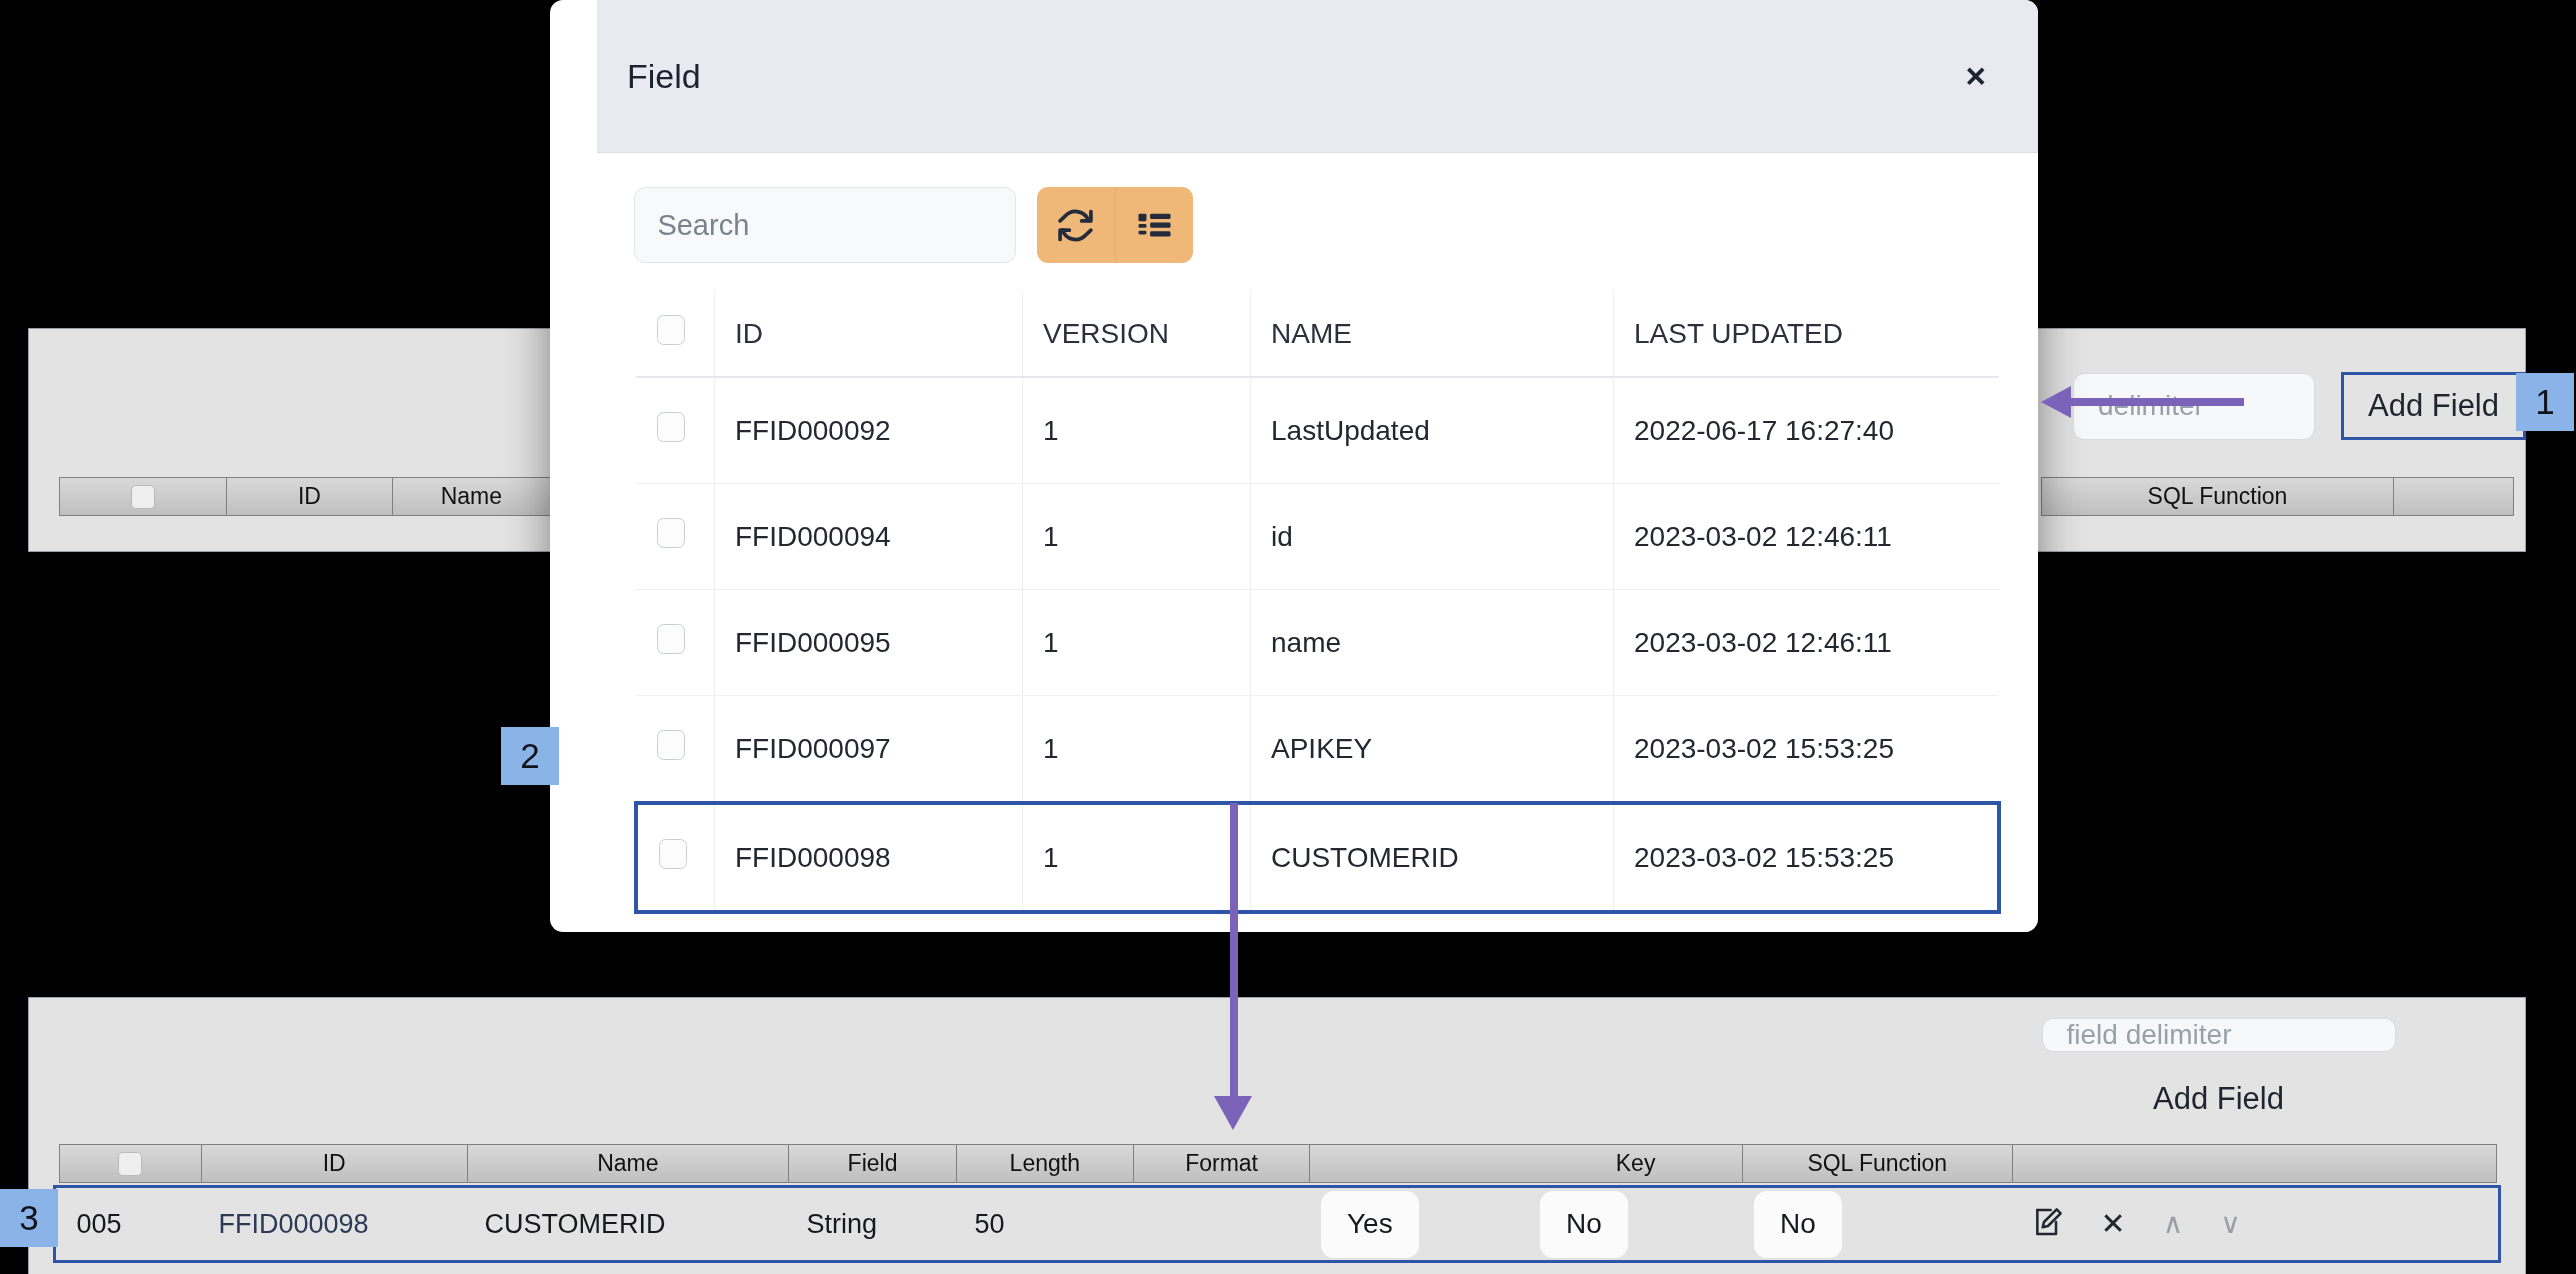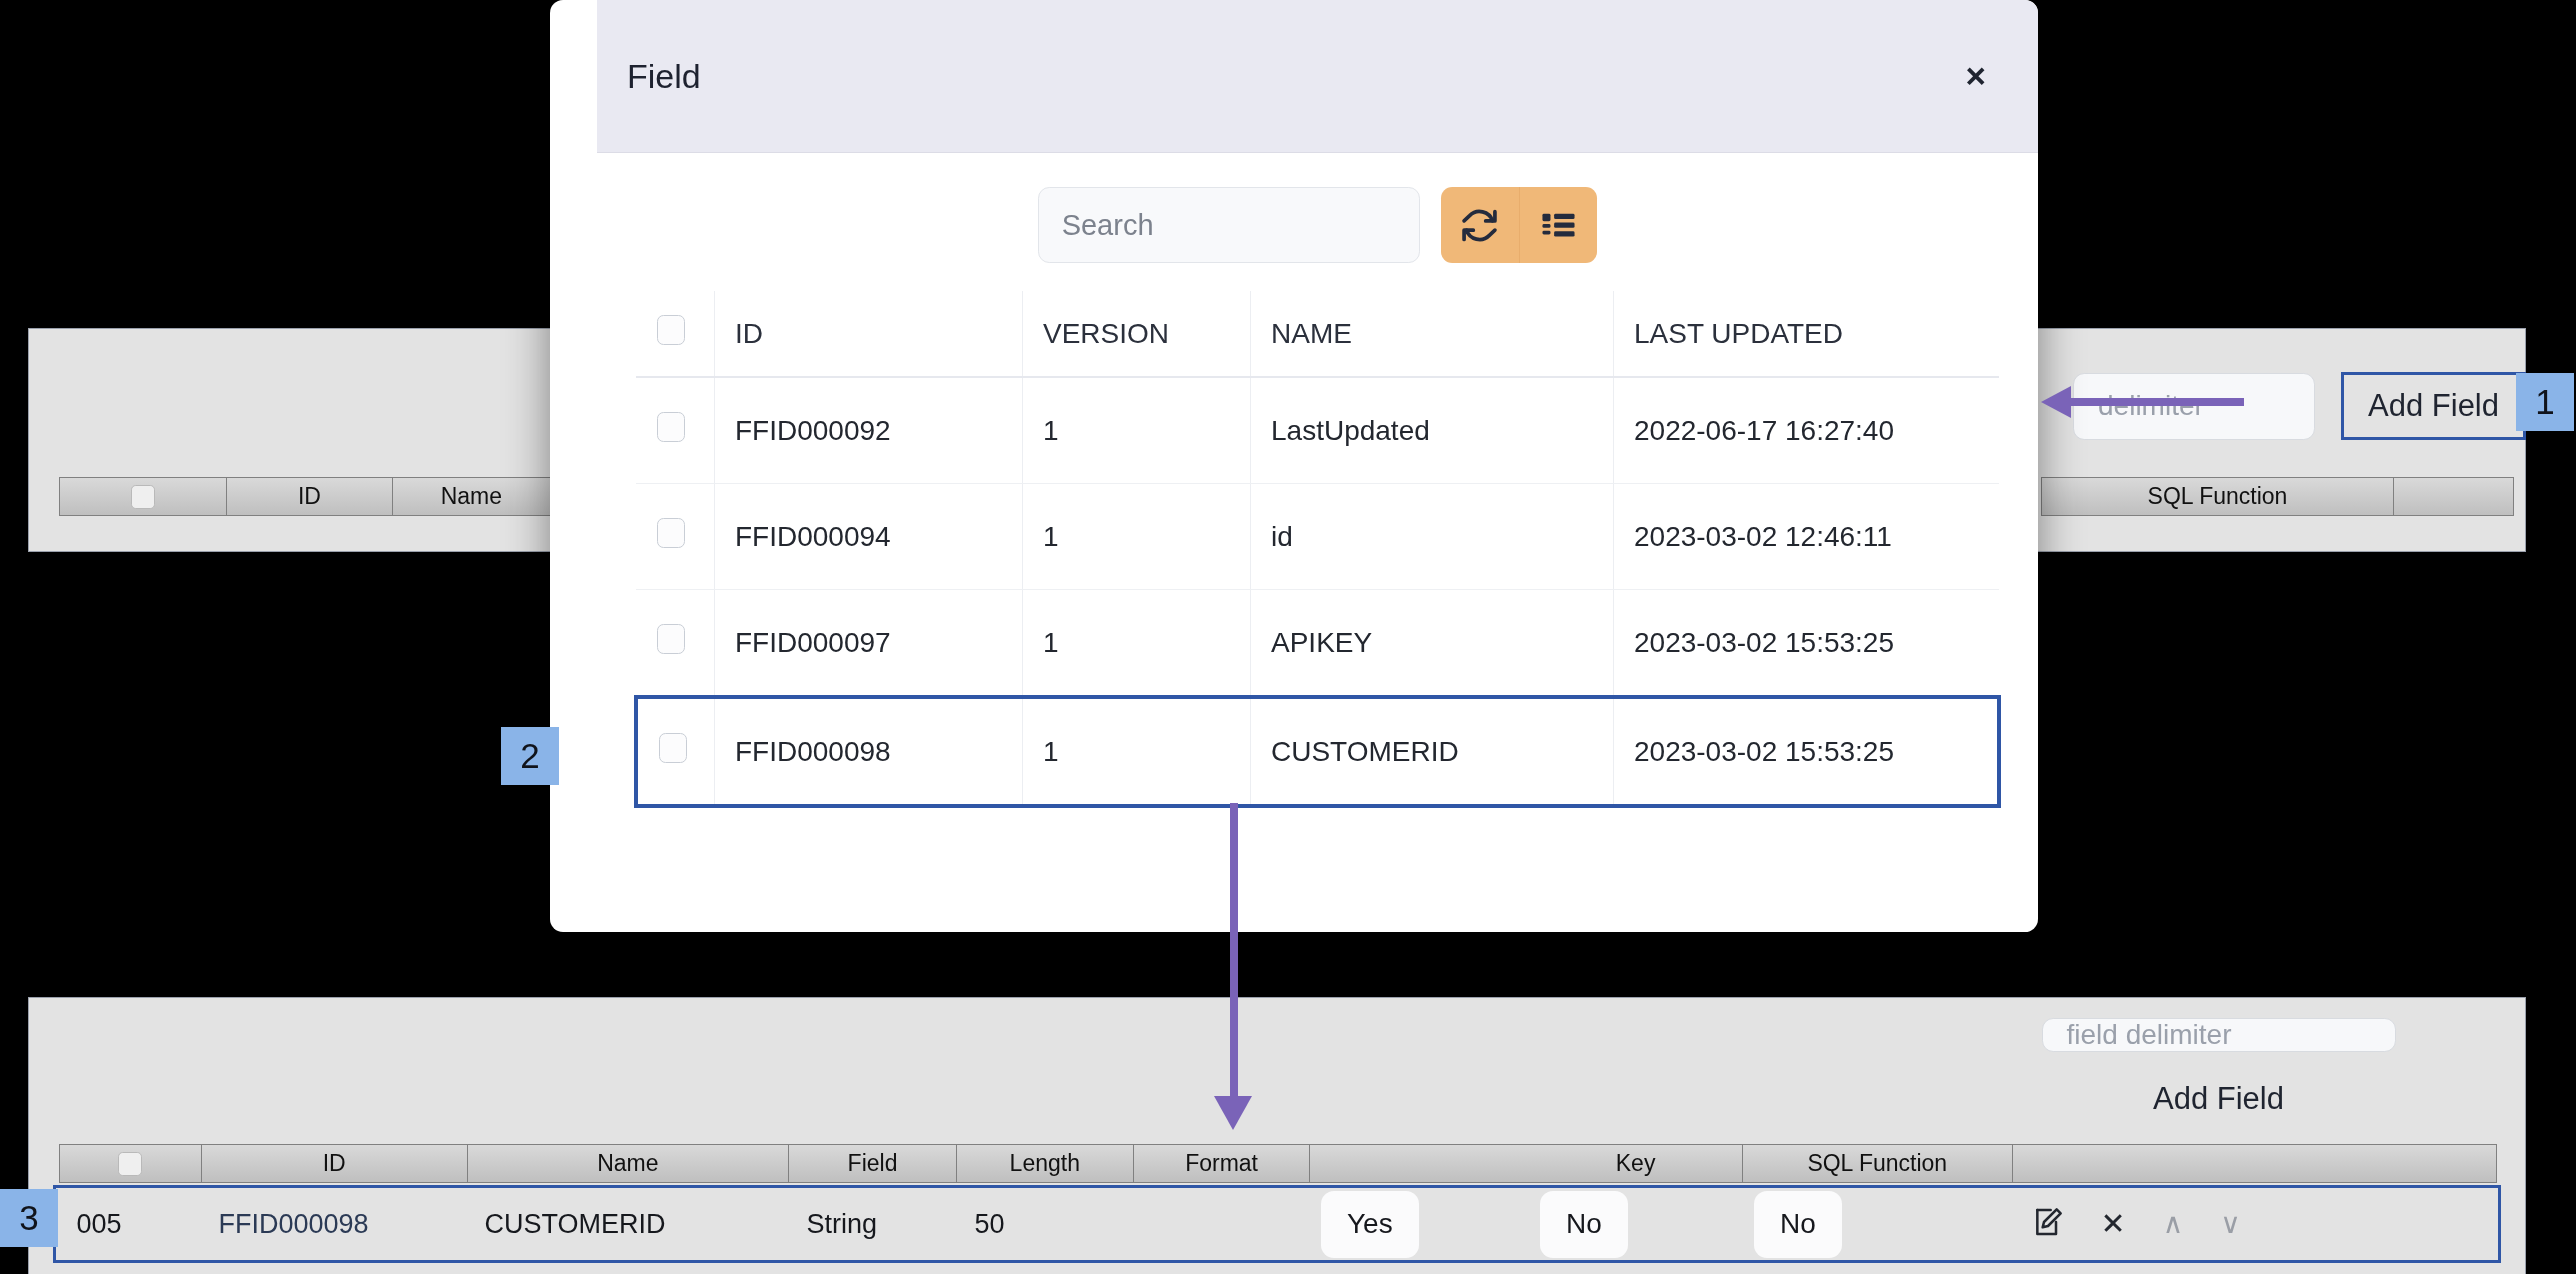--- a/index.html
+++ b/index.html
@@ -106,21 +106,21 @@
     height: 153px;
     background: #e9e9f2;
     border-bottom: 0.9px solid #dcdce6;
     display: flex; align-items: center; justify-content: space-between;
     padding: 0 52px 0 30px;
   }
   #modal-title { font-size: 34px; color: #1e2230; }
   #modal-close { font-size: 35px; font-weight: bold; color: #1f2430; cursor: pointer; }
 
   #modal-body { padding: 34px 37px 0 37px; }
-  .searchbar { display: flex; justify-content: center; align-items: center; gap: 20.5px; }
+  .searchbar { display: flex; justify-content: flex-start; align-items: center; gap: 20.5px; }
   .search-input {
     width: 382px; height: 76px;
     background: #f8f9fb;
     border: 0.9px solid #e2e5ea;
     border-radius: 11.2px;
     font-size: 29px;
     color: #7c828d;
     padding: 0 22.4px;
     outline: none;
     font-family: "Liberation Sans", sans-serif;
@@ -272,20 +272,27 @@
           </tr>
           <tr>
             <td><span class="cb"></span></td>
             <td>FFID000094</td>
             <td>1</td>
             <td>id</td>
             <td>2023-03-02 12:46:11</td>
           </tr>
           <tr>
             <td><span class="cb"></span></td>
+            <td>FFID000095</td>
+            <td>1</td>
+            <td>name</td>
+            <td>2023-03-02 12:46:11</td>
+          </tr>
+          <tr>
+            <td><span class="cb"></span></td>
             <td>FFID000097</td>
             <td>1</td>
             <td>APIKEY</td>
             <td>2023-03-02 15:53:25</td>
           </tr>
           <tr class="hl">
             <td><span class="cb"></span></td>
             <td>FFID000098</td>
             <td>1</td>
             <td>CUSTOMERID</td>

